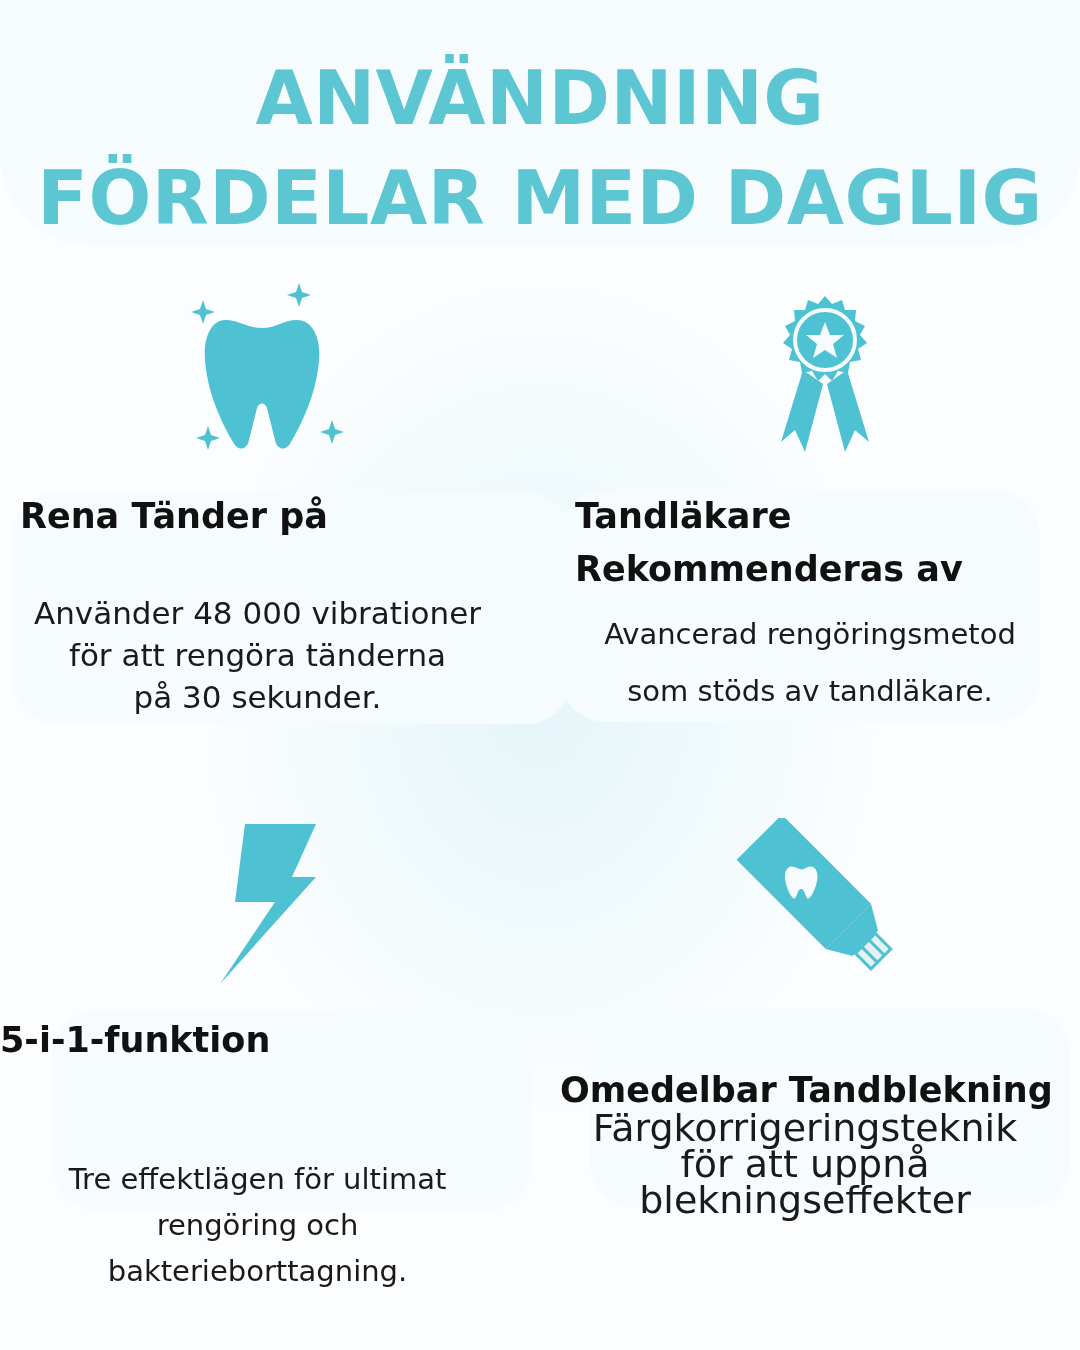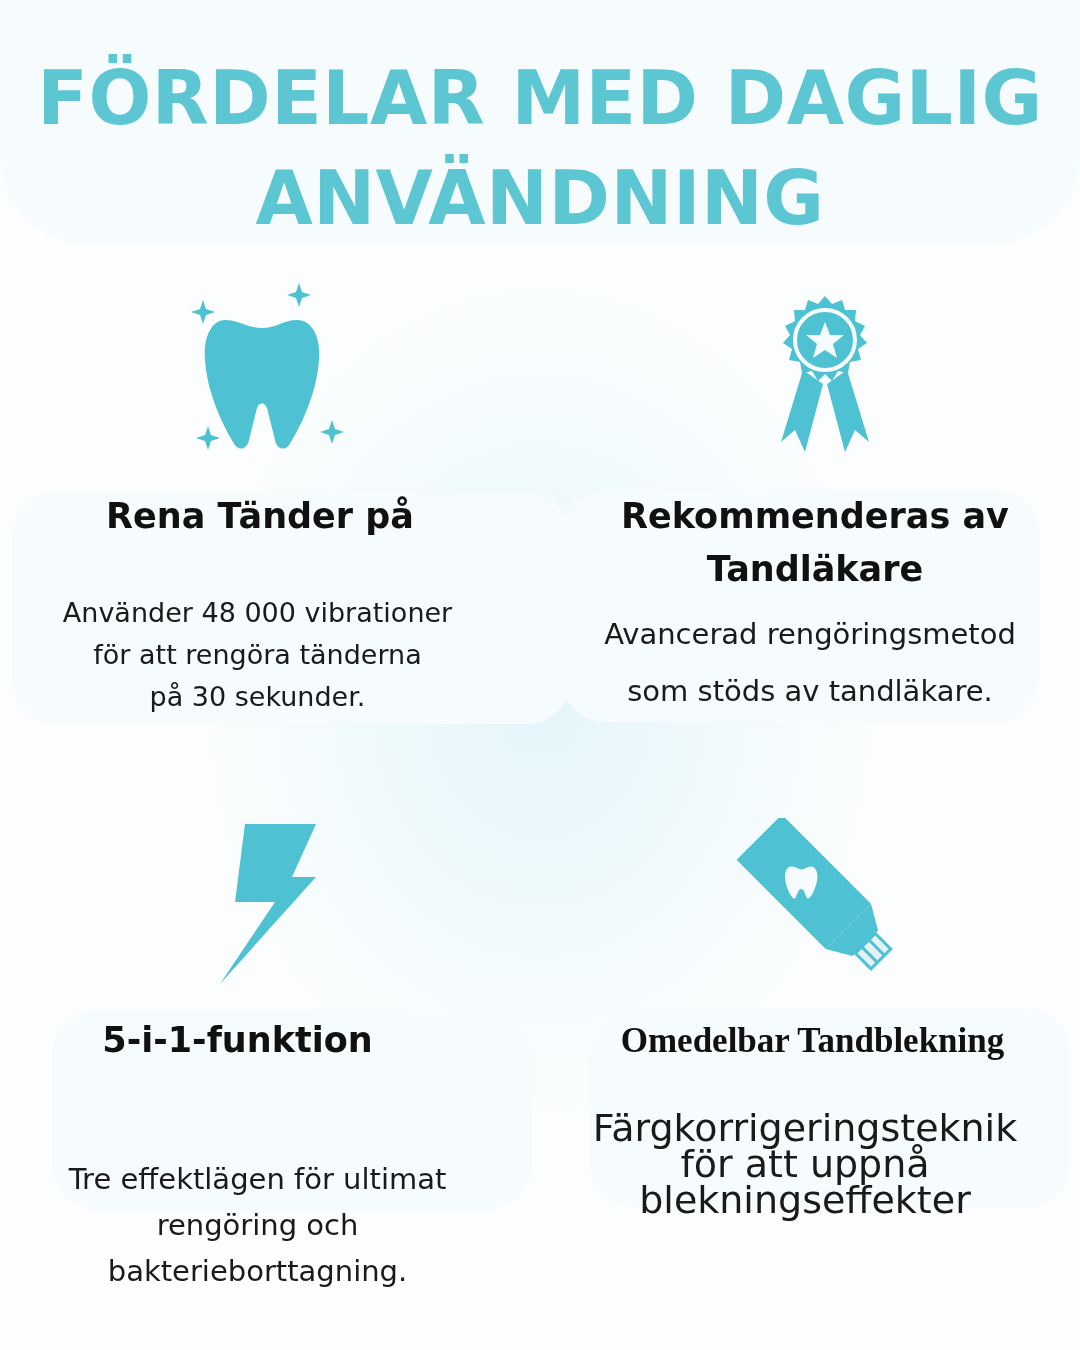--- a/index.html
+++ b/index.html
@@ -16,35 +16,35 @@
   .title {
     position:absolute; left:0; top:48px; width:1080px; text-align:center;
     color:#5dc6d3; font-weight:bold; font-size:74px; line-height:100px;
     letter-spacing:0.5px;
   }
   .card-bg {
     position:absolute; background:#f6fbfd; border-radius:46px;
   }
   .icon { position:absolute; }
   .feature-title {
-    position:absolute; text-align:center; color:#111; font-weight:bold;
+    position:absolute; text-align:left; color:#111; font-weight:bold;
     font-size:35px; line-height:53px;
   }
   .feature-desc {
     position:absolute; text-align:center; color:#1a1a1a;
     font-size:28px; line-height:44px; white-space:pre-line;
   }
 </style>
 </head>
 <body>
 
 <div class="header-panel"></div>
 <div class="title">
+  <div>ANVÄNDNING</div>
   <div>FÖRDELAR MED DAGLIG</div>
-  <div>ANVÄNDNING</div>
 </div>
 
 <div class="card-bg" style="left:12px; top:492px; width:560px; height:232px;"></div>
 <div class="card-bg" style="left:560px; top:490px; width:480px; height:232px;"></div>
 <div class="card-bg" style="left:52px; top:1010px; width:480px; height:200px;"></div>
 <div class="card-bg" style="left:590px; top:1008px; width:480px; height:200px;"></div>
 
 <div class="icon" style="left:185px; top:280px; width:170px; height:180px;">
   <svg width="170" height="180" viewBox="0 0 170 180">
     <g fill="#4ec2d2">
@@ -52,38 +52,38 @@
       <path d="M18 20 L21 29 L30 32 L21 35 L18 44 L15 35 L6 32 L15 29 Z"></path>
       <path d="M114 3 L117 12 L126 15 L117 18 L114 27 L111 18 L102 15 L111 12 Z"></path>
       <path d="M23 146 L26 155 L35 158 L26 161 L23 170 L20 161 L11 158 L20 155 Z"></path>
       <path d="M147 140 L150 149 L159 152 L150 155 L147 164 L144 155 L135 152 L144 149 Z"></path>
     </g>
   </svg>
 </div>
 <div class="feature-title" style="left:20px; top:490px; width:480px;">
   <div>Rena Tänder på</div>
 </div>
-<div class="feature-desc" style="left:20px; top:592px; width:475px; line-height:42px; font-size:27px;">Använder 48 000 vibrationer
+<div class="feature-desc" style="left:20px; top:592px; width:475px; line-height:42px; font-size:31px;">Använder 48 000 vibrationer
 för att rengöra tänderna
 på 30 sekunder.</div>
 
 <div class="icon" style="left:765px; top:292px; width:120px; height:170px;">
   <svg width="120" height="170" viewBox="0 0 120 170">
     <g fill="#4ec2d2">
       <path d="M38 78 L16 150 L30 138 L40 160 L58 92 Z"></path>
       <path d="M82 78 L104 150 L90 138 L80 160 L62 92 Z"></path>
       <polygon points="60,4 67,12 77,8 80,18 91,18 90,29 100,34 95,43 102,51 93,57 96,68 85,70 83,81 73,79 67,89 60,82 53,89 47,79 37,81 35,70 24,68 27,57 18,51 25,43 20,34 30,29 29,18 40,18 43,8 53,12"></polygon>
     </g>
     <circle cx="60" cy="48" r="30" fill="none" stroke="#f6fbfd" stroke-width="4"></circle>
     <polygon fill="#f6fbfd" points="60,30 65,43 79,43 68,52 72,66 60,58 48,66 52,52 41,43 55,43"></polygon>
   </svg>
 </div>
 <div class="feature-title" style="left:575px; top:490px; width:480px;">
+  <div>Tandläkare</div>
   <div>Rekommenderas av</div>
-  <div>Tandläkare</div>
 </div>
 <div class="feature-desc" style="left:570px; top:606px; width:480px; line-height:57px; font-size:29px;">Avancerad rengöringsmetod
 som stöds av tandläkare.</div>
 
 <div class="icon" style="left:215px; top:822px; width:110px; height:165px;">
   <svg width="110" height="165" viewBox="0 0 110 165">
     <polygon fill="#4ec2d2" points="30,2 101,2 77,55 101,55 5,162 60,80 20,80"></polygon>
   </svg>
 </div>
 <div class="feature-title" style="left:0px; top:1014px; width:475px;">
@@ -98,18 +98,18 @@
     <g transform="rotate(-45 90 85)">
       <rect x="58" y="-8" width="64" height="126" fill="#4ec2d2"></rect>
       <polygon points="58,118 122,118 108,142 72,142" fill="#4ec2d2"></polygon>
       <rect x="76" y="142" width="28" height="22" fill="#e5f2f4" stroke="#4ec2d2" stroke-width="3"></rect>
       <line x1="85" y1="142" x2="85" y2="164" stroke="#4ec2d2" stroke-width="3"></line>
       <line x1="95" y1="142" x2="95" y2="164" stroke="#4ec2d2" stroke-width="3"></line>
       <path fill="#f6fbfd" d="M78 38 C 72 38 70 46 72 54 C 74 62 77 68 80 70 C 82 71 83 66 85 62 C 87 60 88 60 90 62 C 92 66 93 71 95 70 C 98 68 101 62 103 54 C 105 46 103 38 97 38 C 93 38 91 41 88 41 C 85 41 82 38 78 38 Z" transform="rotate(45 88 54)"></path>
     </g>
   </svg>
 </div>
-<div class="feature-title" style="left:560px; top:1014px; width:505px;font-family:Liberation Serif, serif;">
+<div class="feature-title" style="left:560px; top:1064px; width:505px;">
   <div>Omedelbar Tandblekning</div>
 </div>
 <div class="feature-desc" style="left:560px; top:1110px; width:490px; line-height:36px; font-size:38px;">Färgkorrigeringsteknik
 för att uppnå
 blekningseffekter</div>
 
 </body></html>

